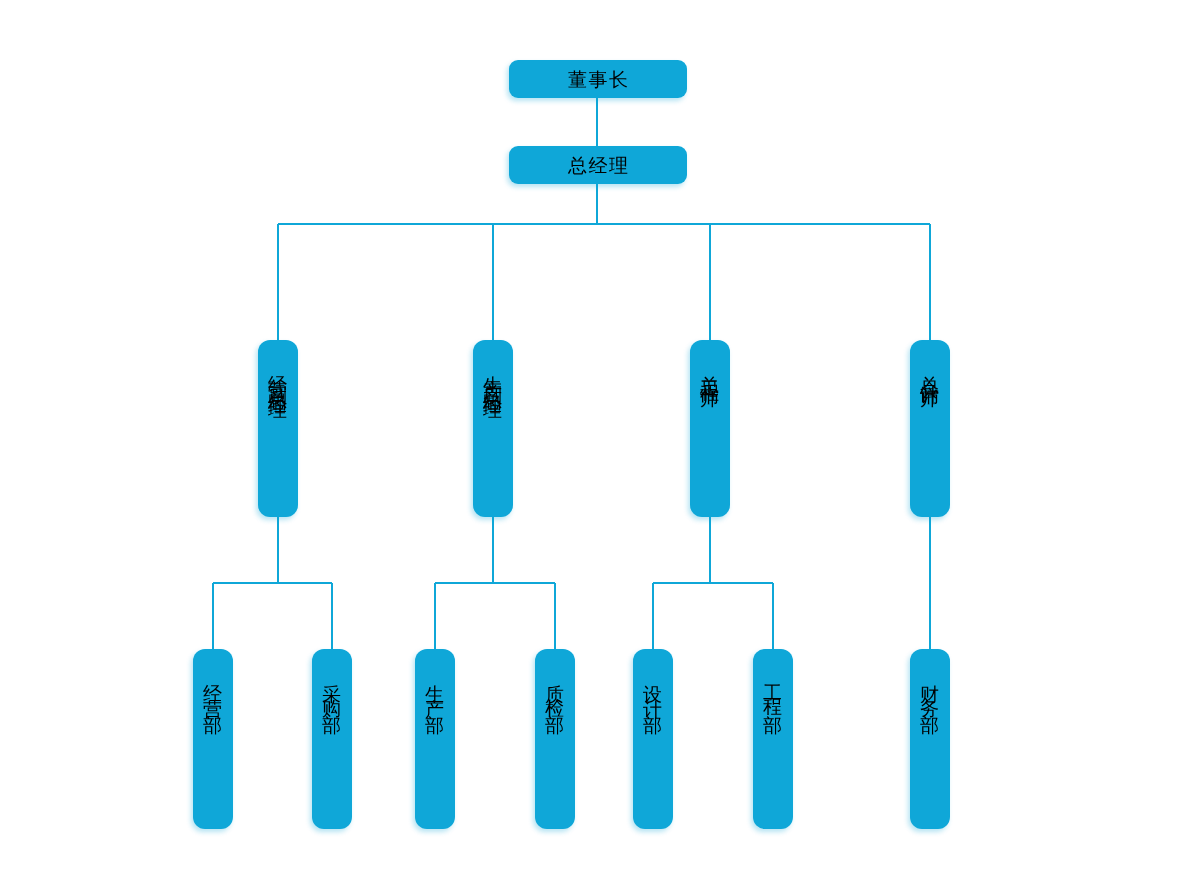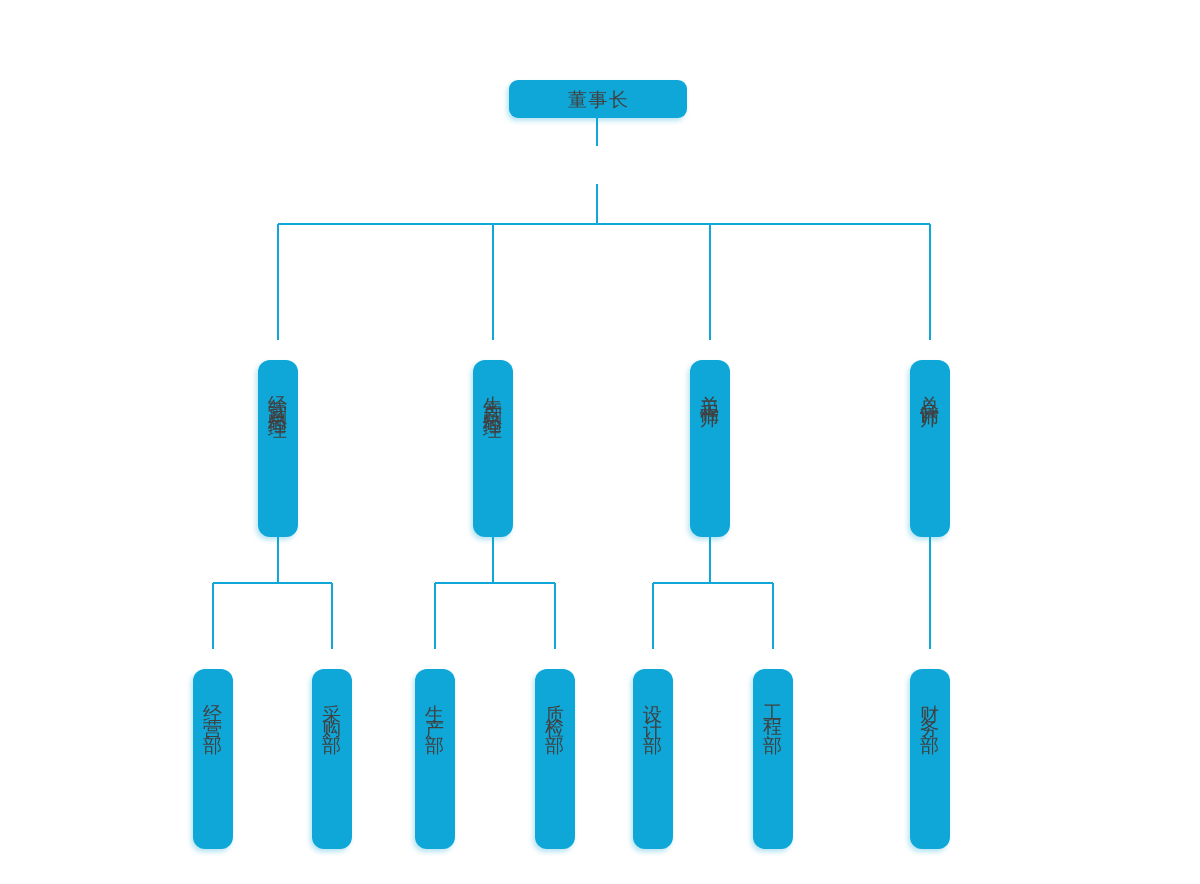--- a/index.html
+++ b/index.html
@@ -11,24 +11,23 @@
   .canvas {
     position: relative;
     width: 1200px;
     height: 884px;
     background: #ffffff;
     overflow: hidden;
   }
   .node {
     position: absolute;
     background: #0fa7d8;
-    color: #404040;
+    color: #000000;
     box-sizing: border-box;
     box-shadow: -2px 3px 5px rgba(18, 166, 214, 0.30);
-    margin-top: 20px;
   }
   .node-h {
     border-radius: 9px;
     display: flex;
     align-items: center;
     justify-content: center;
   }
   .label-h {
     font-size: 19px;
     letter-spacing: 1.5px;
@@ -84,20 +83,23 @@
   <div class="hline" style="left:653px; top:582.25px; width:120px;"></div>
   <div class="vline" style="left:652.25px; top:583px; height:66px;"></div>
   <div class="vline" style="left:772.25px; top:583px; height:66px;"></div>
 
   <div class="vline" style="left:929.25px; top:517px; height:132px;"></div>
 
   <div class="node node-h" style="left:509px; top:60px; width:178px; height:38px;">
     <span class="label-h">董事长</span>
   </div>
 
+  <div class="node node-h" style="left:509px; top:146px; width:178px; height:38px;">
+    <span class="label-h">总经理</span>
+  </div>
 
   <div class="node node-v" style="left:258px; top:340px; width:40px; height:177px;">
     <span class="label-v ls-mid">经营副总经理</span>
   </div>
 
   <div class="node node-v" style="left:473px; top:340px; width:40px; height:177px;">
     <span class="label-v ls-mid">生产副总经理</span>
   </div>
 
   <div class="node node-v" style="left:690px; top:340px; width:40px; height:177px;">

